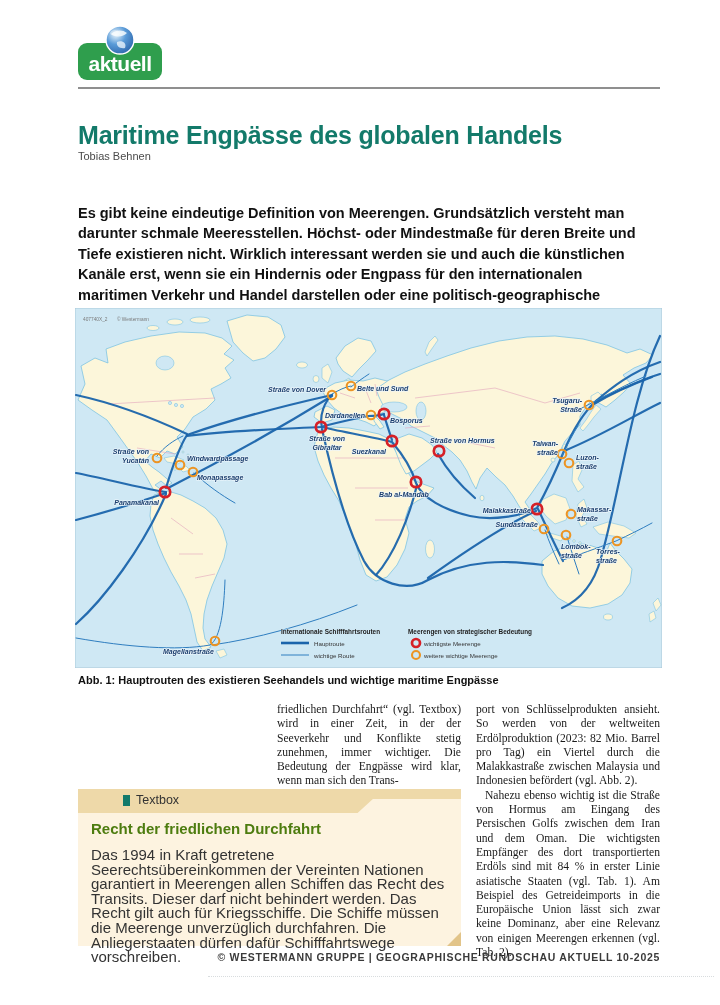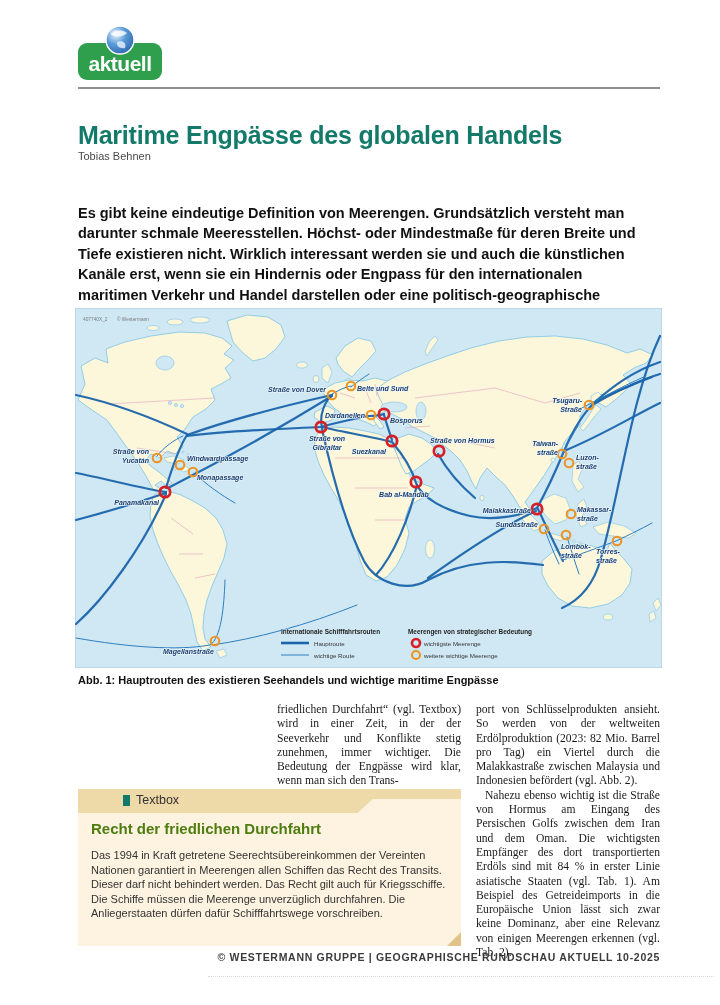--- a/index.html
+++ b/index.html
@@ -55,21 +55,21 @@
   .col3{left:476px;}
 
   
   .textbox{position:absolute;left:78px;top:789px;width:383px;height:157px;background:#fdf3e0;}
   .tb-band{position:absolute;left:0;top:0;width:100%;height:24px;background:#eed9a9;
            clip-path:polygon(0 0,100% 0,100% 42%,77% 42%,73% 100%,0 100%);}
   .tb-tag{position:absolute;left:13px;top:4px;display:flex;align-items:center;gap:6px;
           font-size:12.5px;color:#333;margin-left:32px;}
   .tb-tag-square{width:7px;height:11px;background:#127a6b;display:inline-block;}
   .tb-title{position:absolute;left:13px;top:31px;font-size:15px;font-weight:bold;color:#4d7c0f;}
-  .tb-body{position:absolute;left:13px;top:59px;width:356px;font-size:11px;line-height:14.6px;color:#333;}
+  .tb-body{position:absolute;left:13px;top:59px;width:356px;font-size:15px;line-height:14.6px;color:#333;}
   .tb-fold{position:absolute;right:0;bottom:0;width:0;height:0;
            border-bottom:14px solid #e2c489;border-left:14px solid transparent;}
 
   
   .footer{position:absolute;right:60px;top:951px;font-size:10.5px;font-weight:bold;
           letter-spacing:.7px;color:#3a3a3a;white-space:nowrap;padding-left:37px;}
   .footer-rule{position:absolute;left:208px;top:976px;width:506px;border-top:1px dotted #cfd4d6;opacity:.8;}
 </style>
 </head>
 <body>

